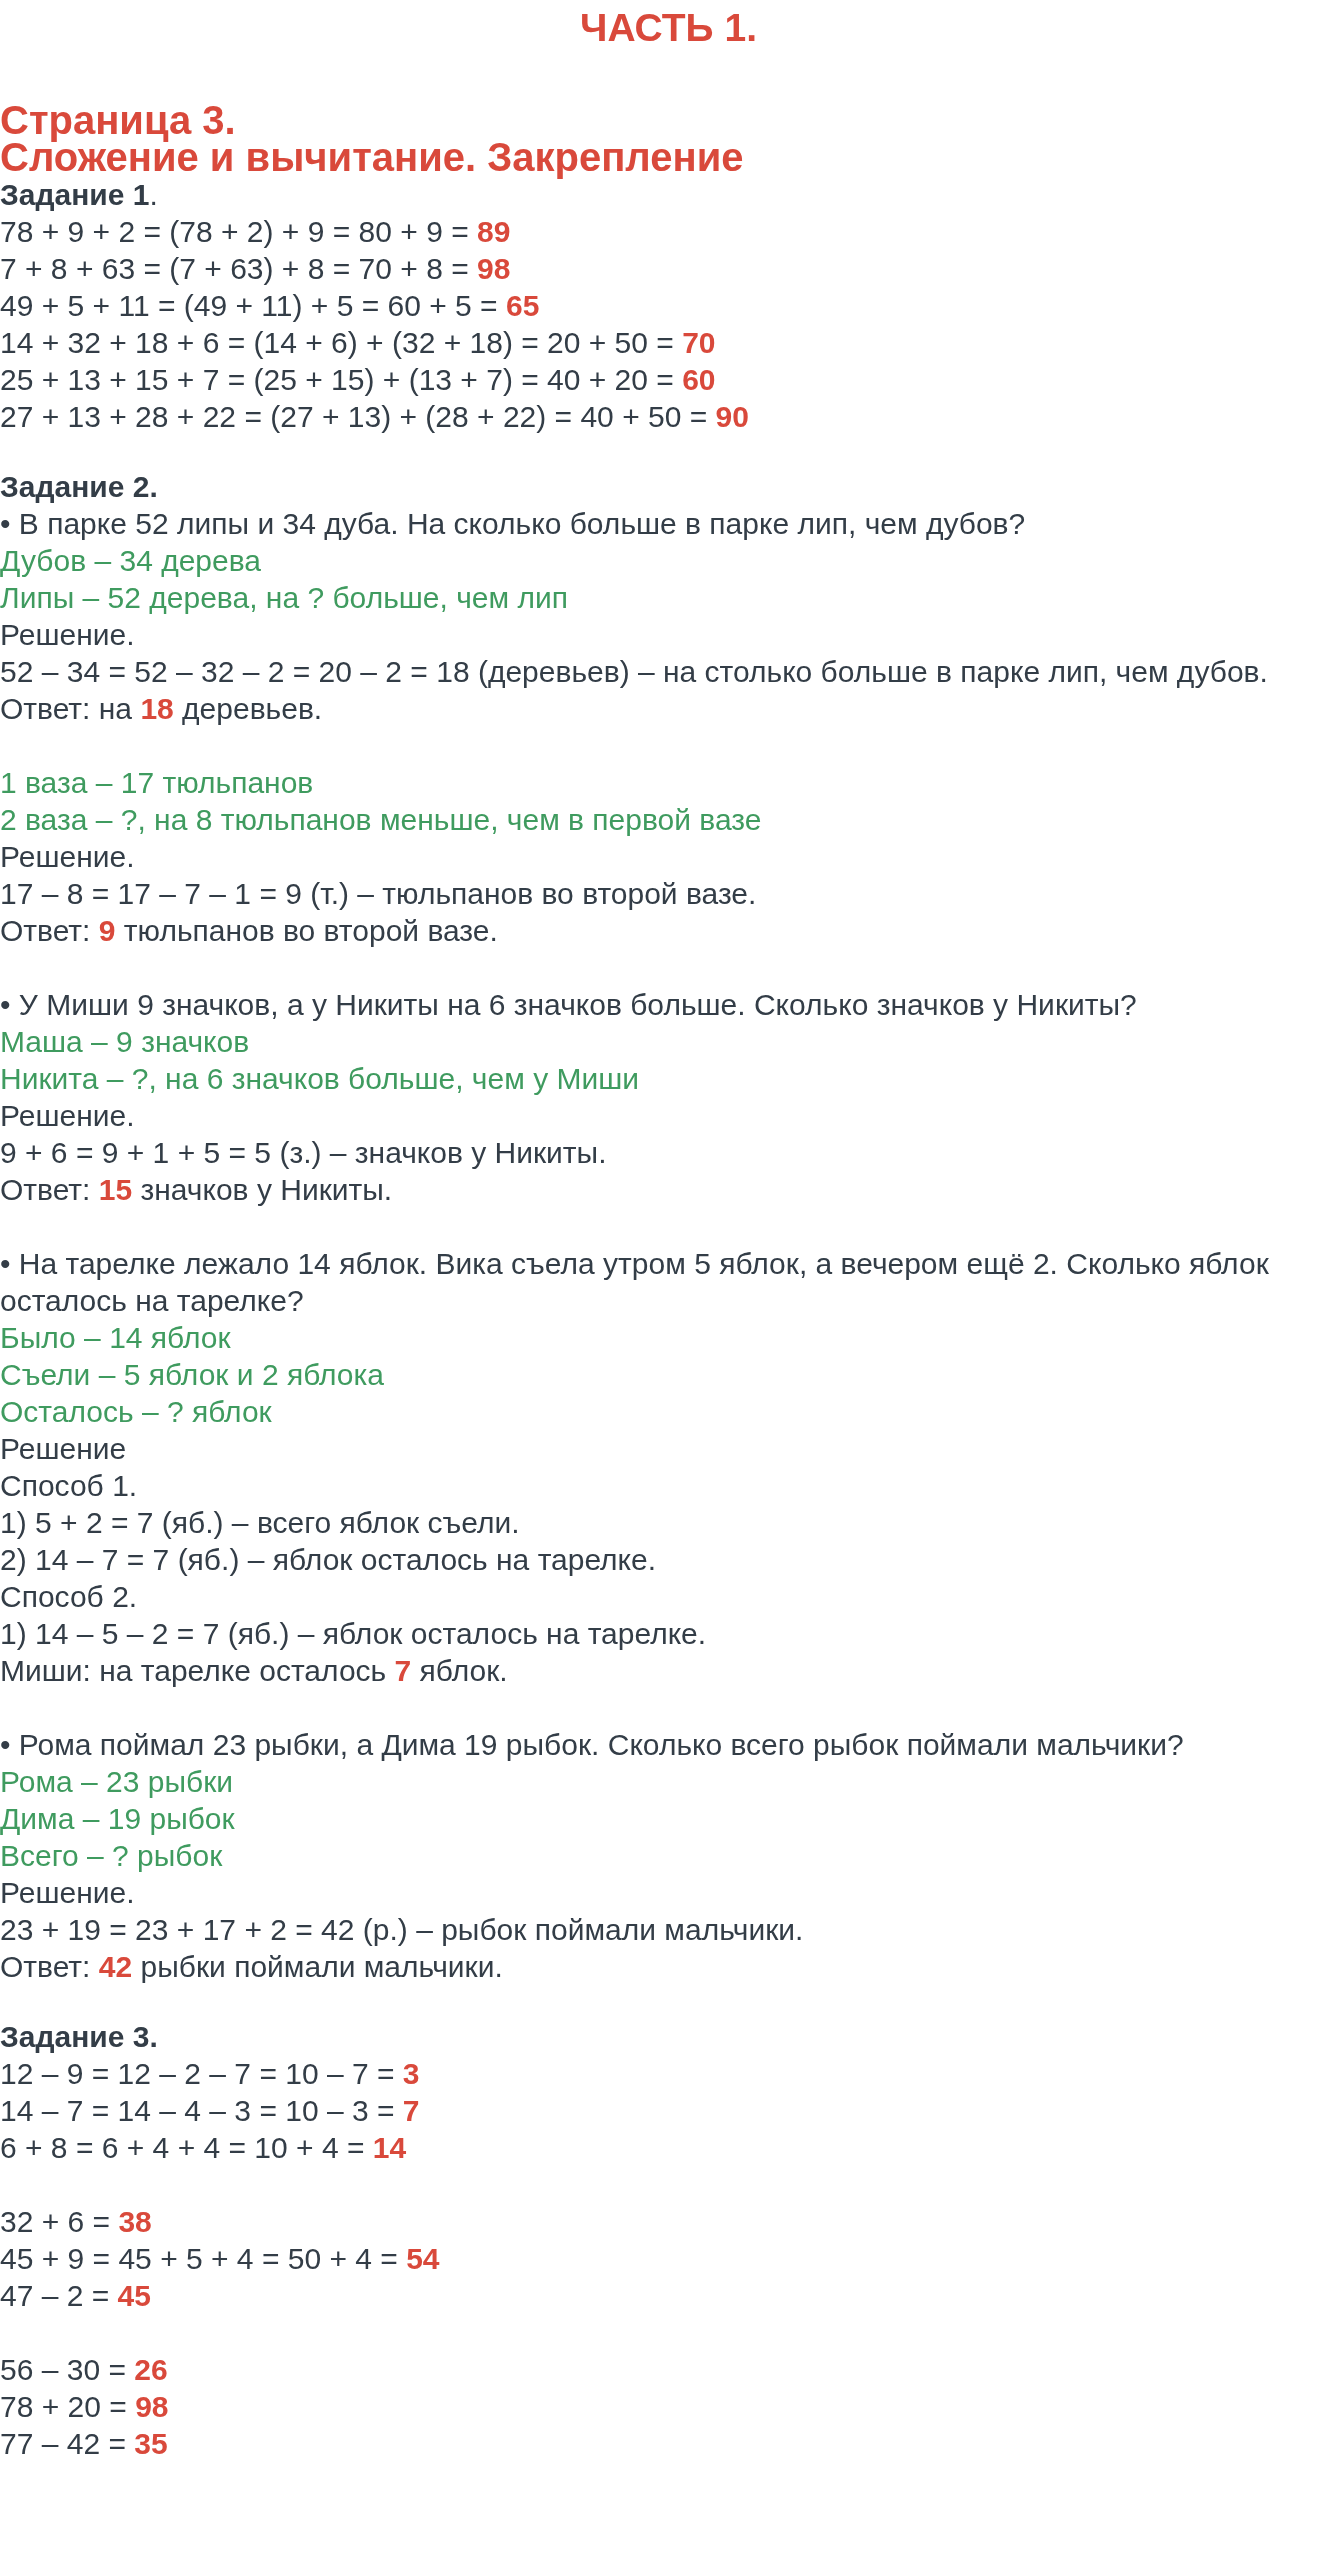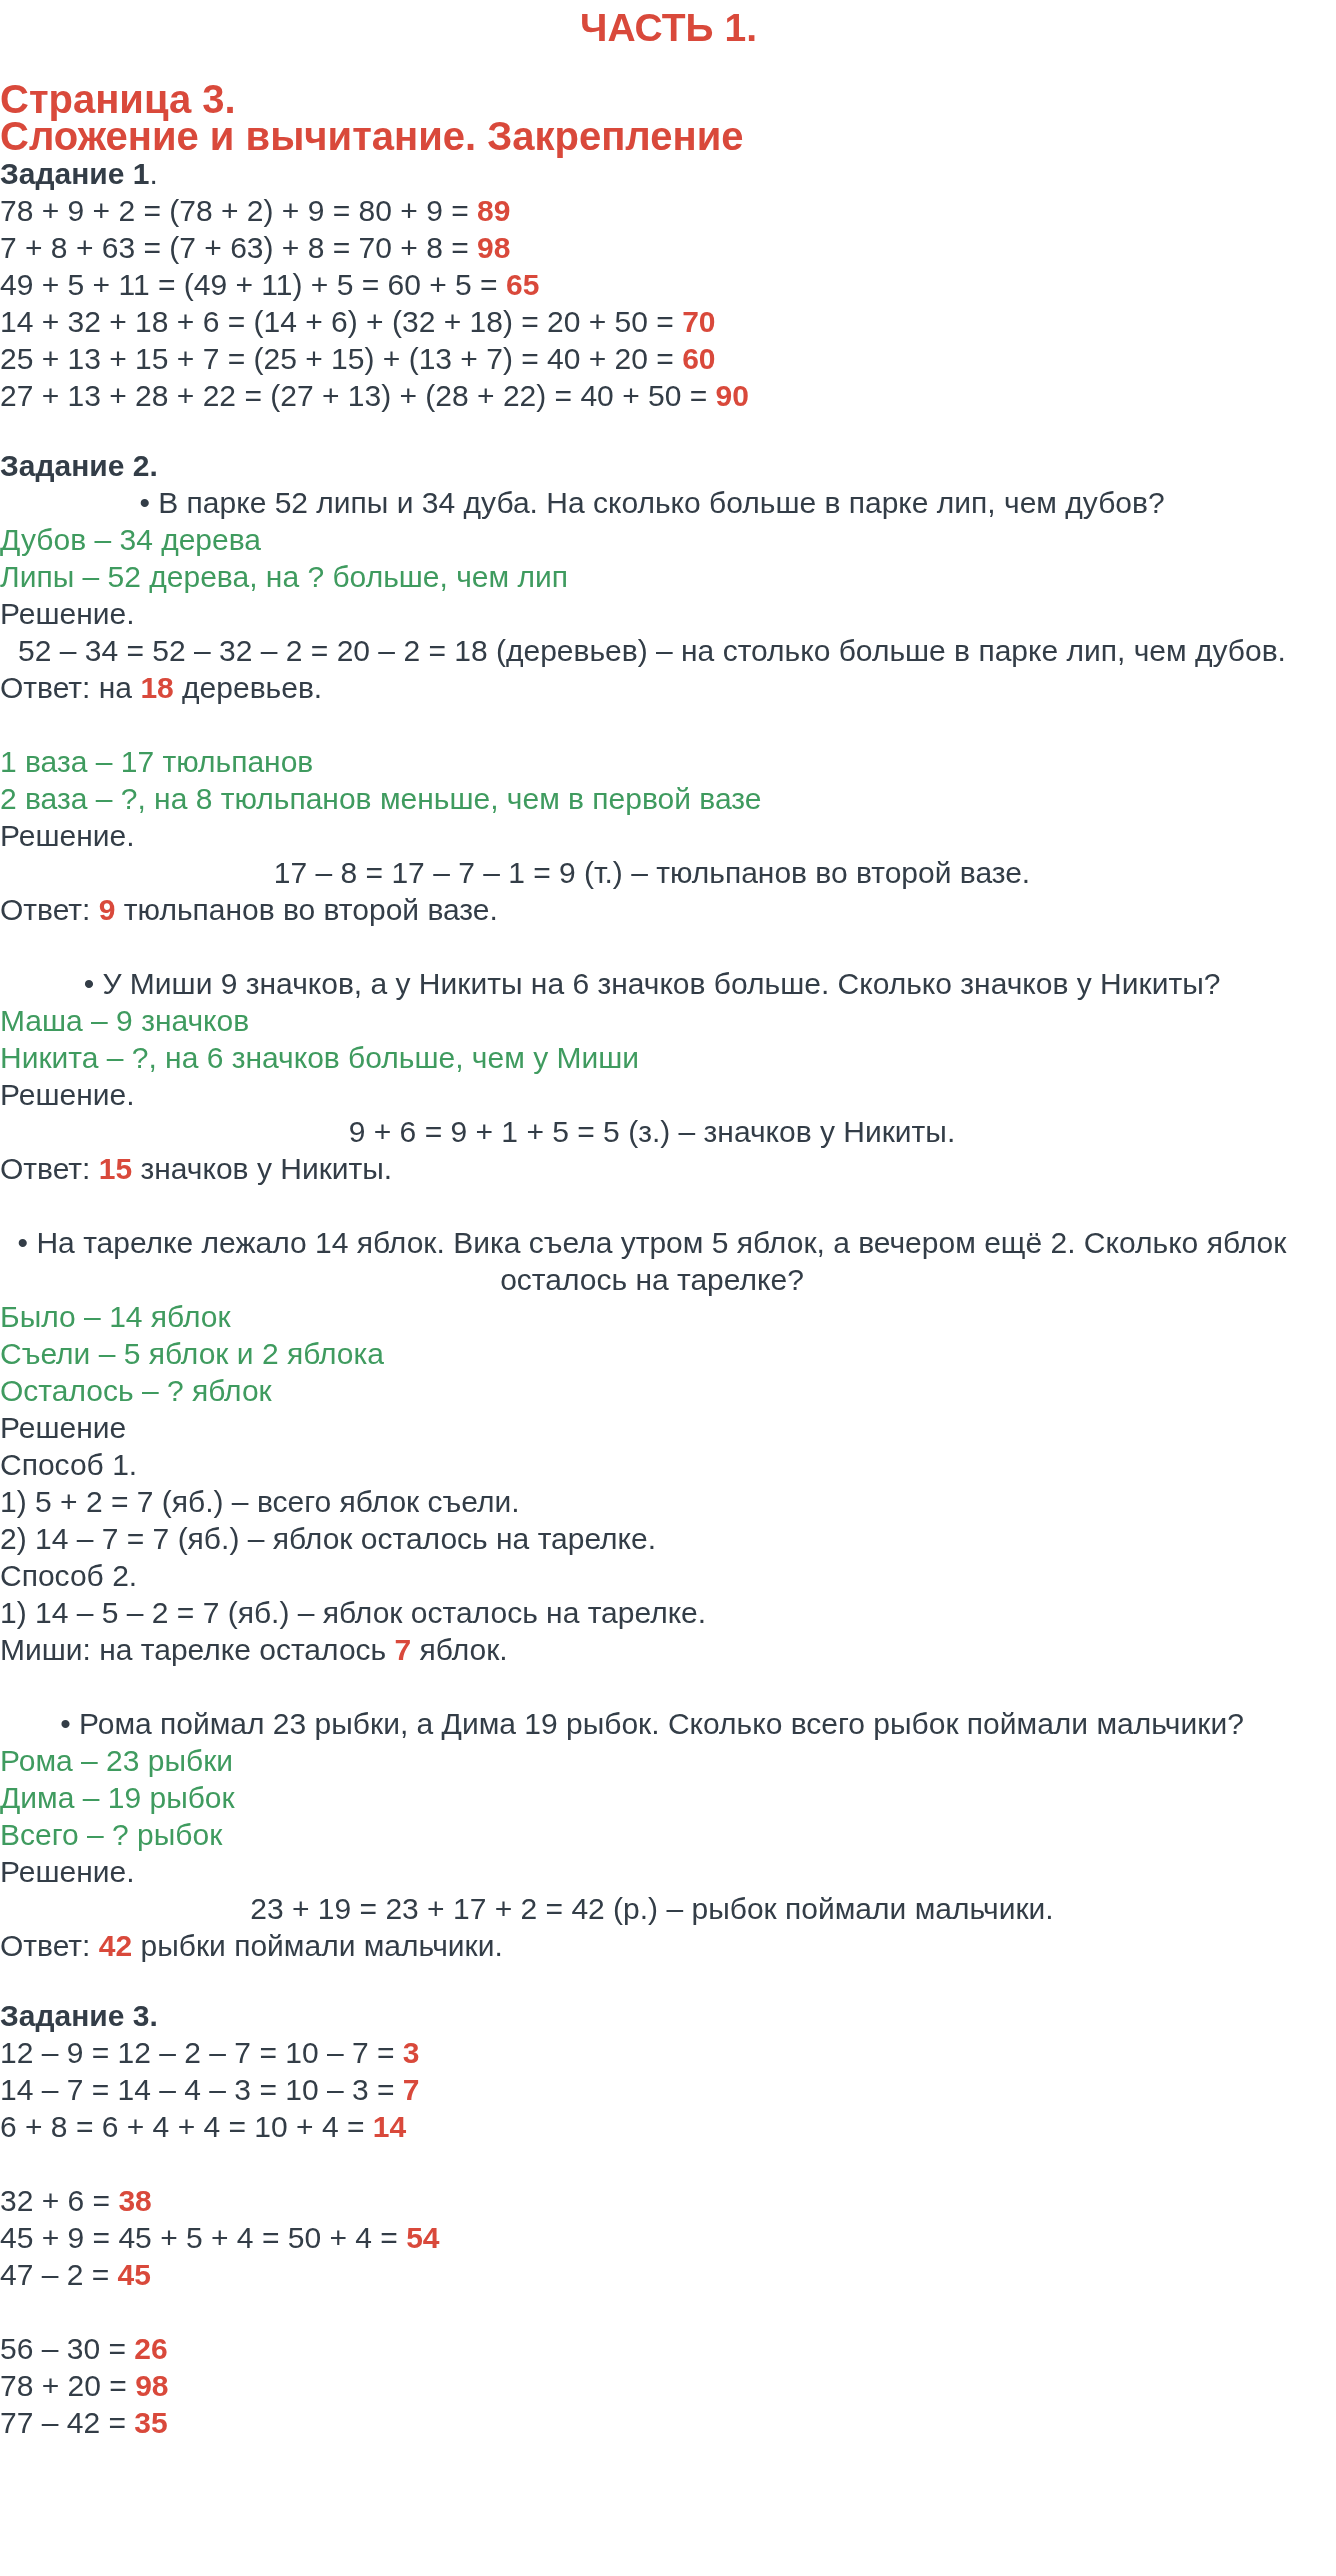--- a/index.html
+++ b/index.html
@@ -19,35 +19,35 @@
   .page {
     padding: 0 0 0 0;
   }
   .part-title {
     text-align: center;
     color: #d9493b;
     font-weight: bold;
     font-size: 39px;
     line-height: 44px;
     padding-top: 6px;
-    margin-bottom: 31px;
+    margin-bottom: 52px;
   }
   .red-head {
     color: #d9493b;
     font-weight: bold;
     font-size: 40px;
     line-height: 37px;
   }
   .task-title {
     font-weight: bold;
     color: #333d47;
   }
   .task-title .dot { font-weight: normal; }
   .line { white-space: nowrap; }
-  .wrap { white-space: normal; width: 1304px; text-align: center; }
+  .wrap { white-space: normal; width: 1304px; }
   .ans { color: #d9493b; font-weight: bold; }
   .green { color: #3f9b5f; }
   .gap { height: 37px; }
   .section-gap { height: 33px; }
 </style>
 </head>
 <body>
 
 <div class="page">
 

